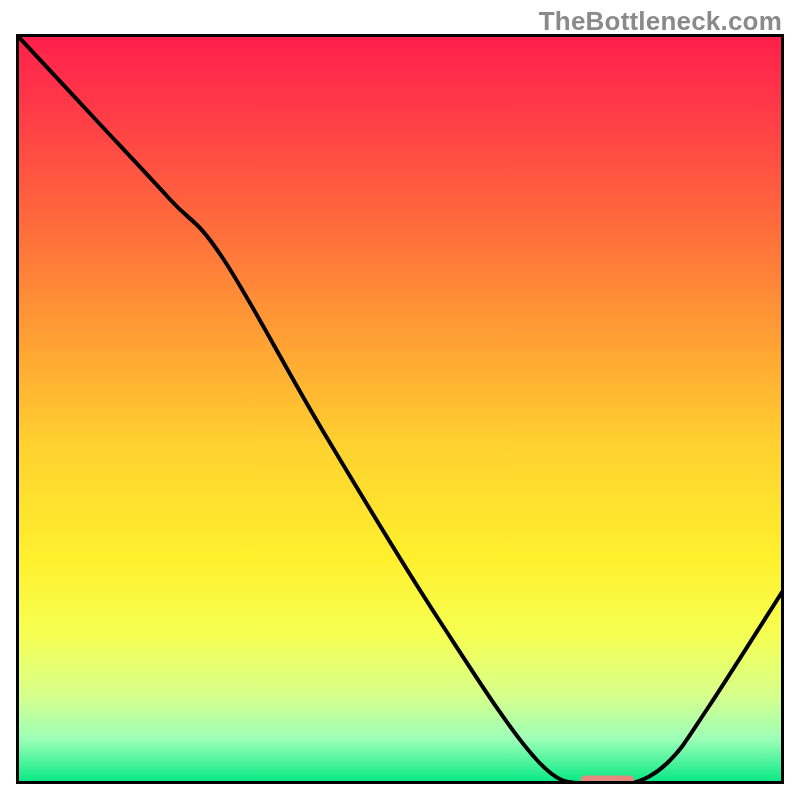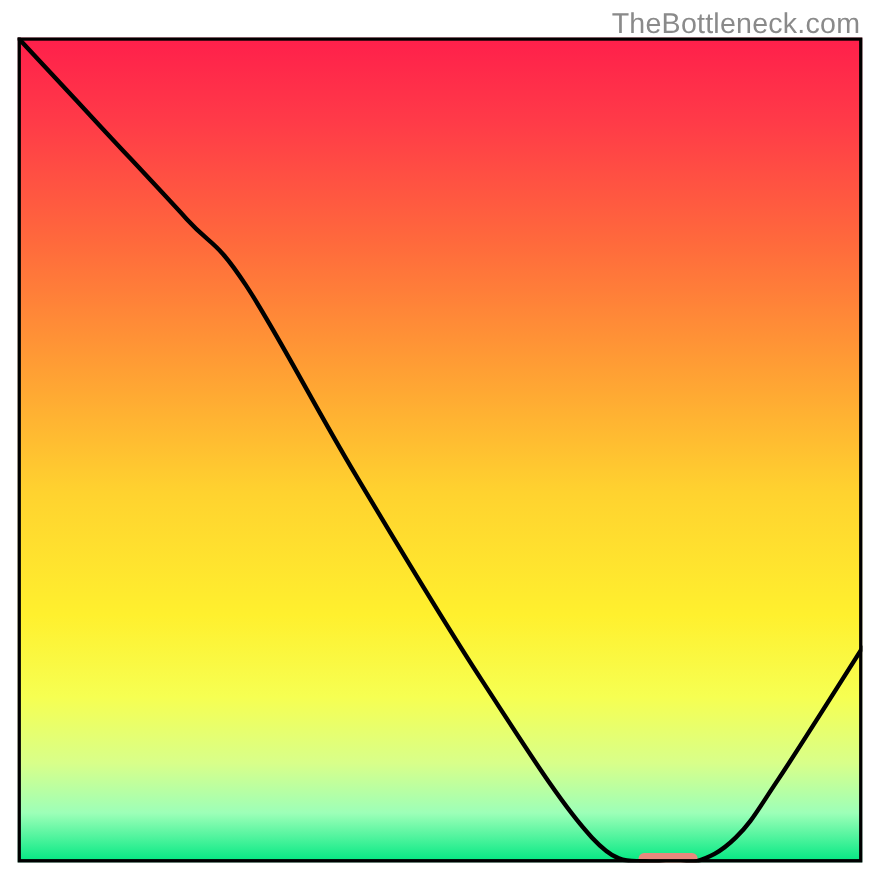--- a/index.html
+++ b/index.html
@@ -16,21 +16,21 @@
     top: 34px;
     width: 768px;
     height: 750px;
     box-sizing: border-box;
   }
   .watermark {
     position: absolute;
     top: 6px;
     right: 18px;
     font-size: 26px;
-    font-weight: 400;
+    font-weight: 700;
     color: #8a8a8a;
     letter-spacing: 0.2px;
   }
   svg { display: block; }
 </style>
 </head>
 <body>
 
 <div class="watermark">TheBottleneck.com</div>
 

